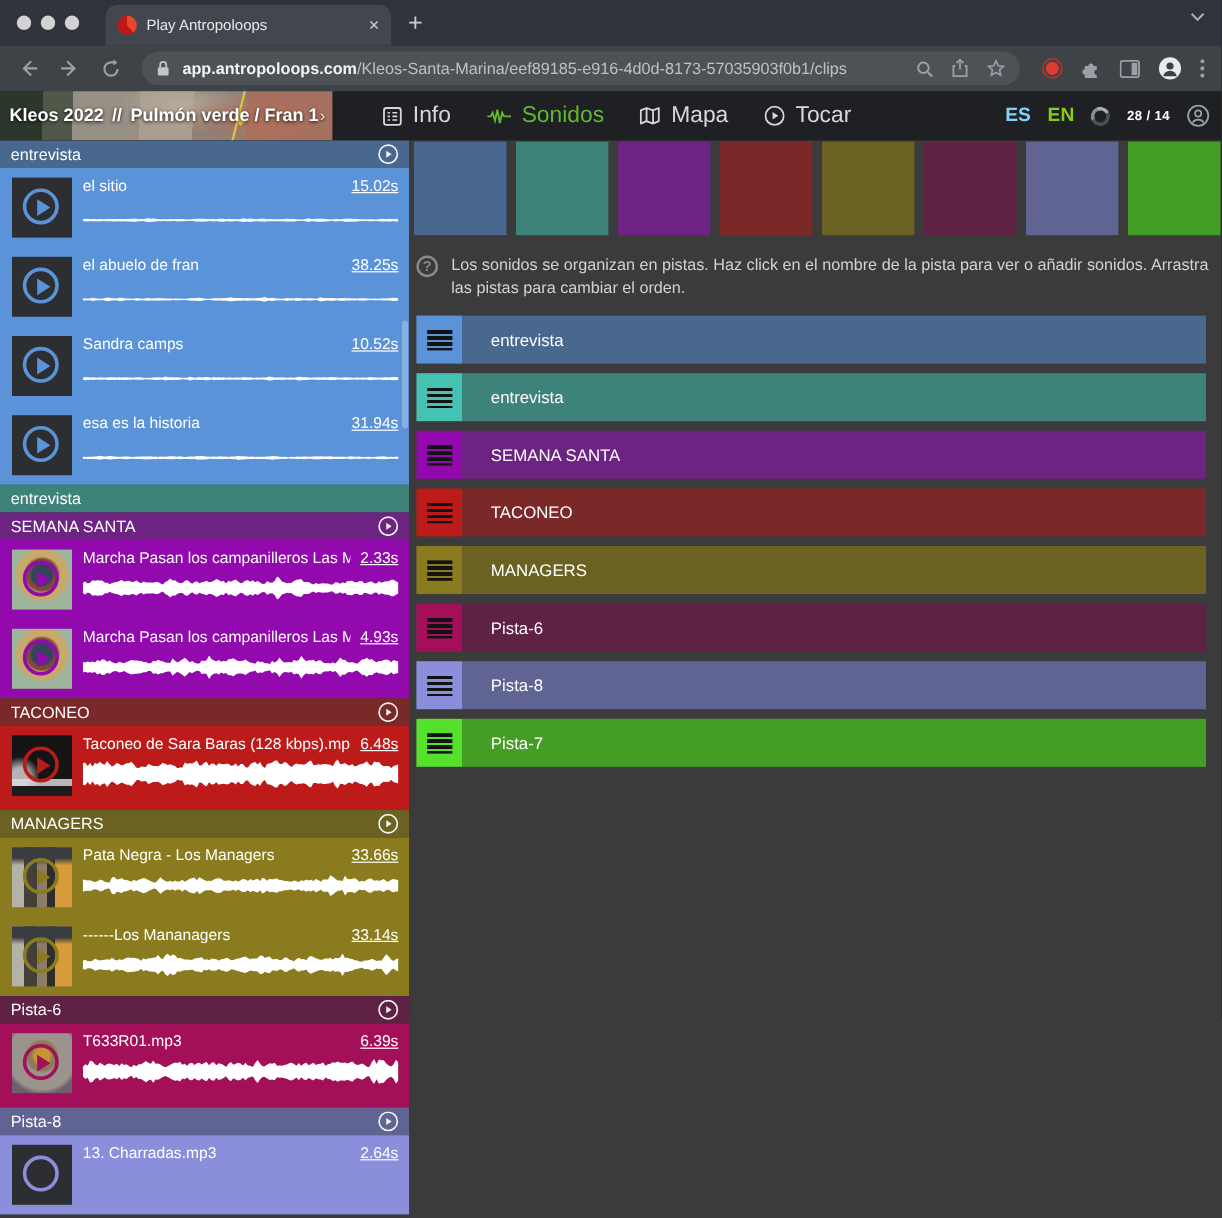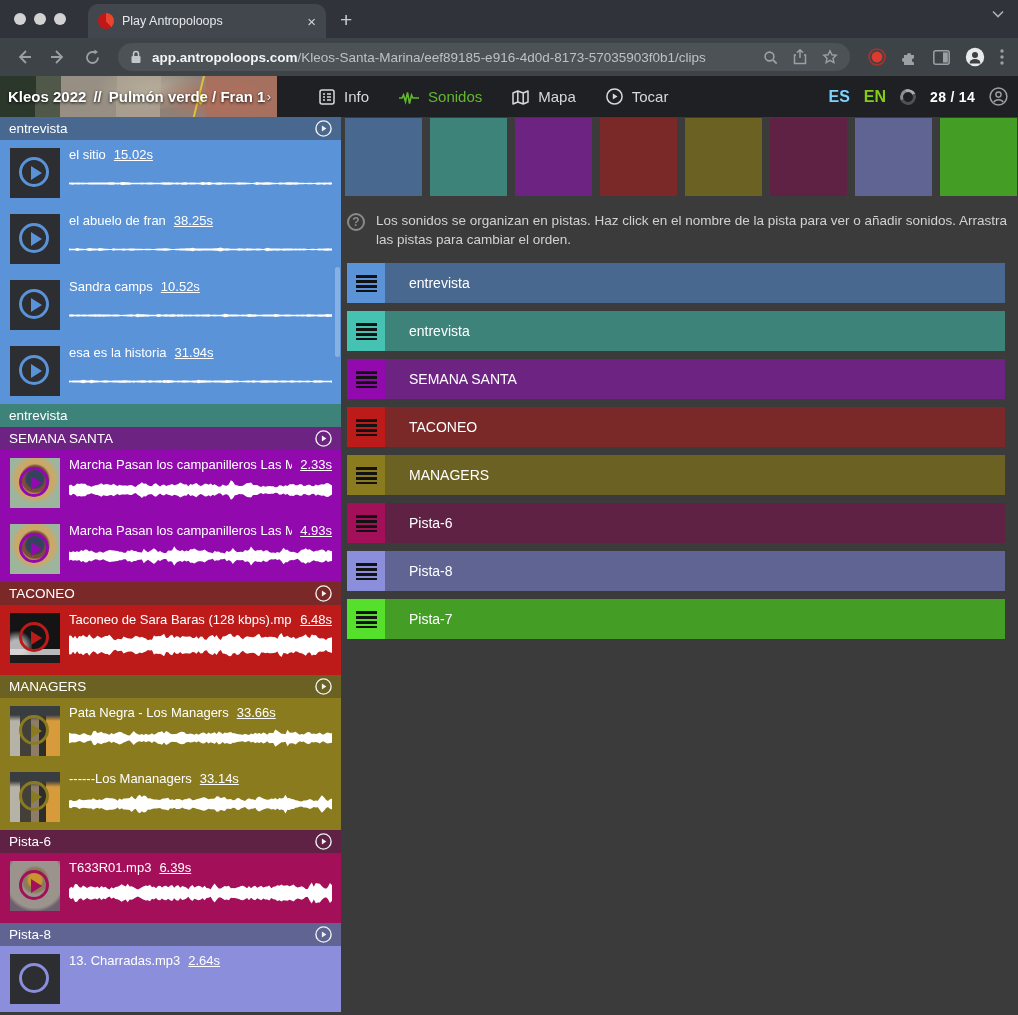--- a/index.html
+++ b/index.html
@@ -38,28 +38,28 @@
              radial-gradient(ellipse 70px 28px at 55% 30%, #b5ab99 0%, rgba(0,0,0,0) 80%),
              linear-gradient(92deg, #2c372b 0 13%, #50584a 13% 22%, #978f83 22% 42%, #a89d8e 42% 58%, #8d8178 58% 74%, #a5705f 74% 100%); }
   .crumb .poly { position:absolute; left:198px; top:-6px; width:118px; height:52px;
                  border:2px solid rgba(235,205,50,.85); transform:skewX(-14deg); }
   .crumb .pin { position:absolute; left:196px; top:18px; width:9px; height:9px; border-radius:50% 50% 50% 0;
                 transform:rotate(-45deg); background:#efc536; }
   .crumb-text { position:absolute; left:8px; top:0; height:41px; display:flex; align-items:center; gap:7px;
                 color:#fff; font-size:15px; font-weight:600; text-shadow:0 1px 3px rgba(0,0,0,.9); white-space:nowrap; }
   .crumb-chev { position:absolute; right:6px; top:13px; color:#eee; font-size:13px; text-shadow:0 1px 2px #000; }
   .appnav { display:flex; align-items:center; gap:30px; margin-left:42px; }
-  .appnav .item { display:flex; align-items:flex-end; gap:9px; color:#d6d8d9; font-size:15px; }
+  .appnav .item { display:flex; align-items:center; gap:9px; color:#d6d8d9; font-size:19px; }
   .appnav .item.active { color:#63b72f; }
   .hdr-right { margin-left:auto; display:flex; align-items:center; gap:14px; padding-right:10px; }
   .lang-es { color:#7dd3fc; font-size:16px; font-weight:600; }
   .lang-en { color:#84cc16; font-size:16px; font-weight:600; }
   .loader { width:16px; height:16px; border-radius:50%; border:3px solid #4e5154; border-top-color:#a9adb1;
             border-left-color:#8b8f93; transform:rotate(20deg); }
-  .counter { color:#fff; font-size:14px; font-weight:700; letter-spacing:.3px; }
+  .counter { color:#fff; font-size:11px; font-weight:700; letter-spacing:.3px; }
 
   
   .content { display:flex; height:897px; }
   .sidebar { width:341px; flex:none; position:relative; overflow:hidden; background:#3b3b3b; }
   .mainarea { flex:1; margin-left:4px; overflow:hidden; }
 
   
   .s-head { height:23px; background:var(--muted); color:#fff; font-size:13.5px;
             display:flex; align-items:center; justify-content:space-between; padding:0 9px; }
   .playbtn { width:17px; height:17px; flex:none; color:#f2f2f2; }
@@ -73,21 +73,21 @@
                 border-left:11px solid var(--bright); border-top:7px solid transparent; border-bottom:7px solid transparent; }
   .thumb.virgin { background:radial-gradient(circle at 50% 42%, #34425e 0 22%, #7e4a3a 28% 34%, #c9a96a 40% 52%, #9db49d 62% 100%); }
   .thumb.smoke  { background:linear-gradient(to bottom, #141414 0 72%, #b9b9b9 72% 84%, #1c1c1c 84% 100%),#141414;
                   }
   .thumb.smoke::before { content:""; position:absolute; left:0; bottom:8px; width:22px; height:26px;
                   background:radial-gradient(circle at 30% 70%, rgba(220,220,220,.8) 0 30%, rgba(0,0,0,0) 70%); }
   .thumb.band   { background:linear-gradient(to bottom, #3a3d3f 0 18%, rgba(0,0,0,0) 30%),
                   linear-gradient(90deg, #b7b2a6 0 20%, #43403a 20% 42%, #8d7d68 42% 58%, #2f2d2a 58% 72%, #d79b3c 72% 100%); }
   .thumb.arch   { background:radial-gradient(circle at 50% 38%, #c9952e 0 16%, #8a7b5e 22% 30%, #9b948c 36% 70%, #6f5f6e 80% 100%); }
   .clip-main { flex:1; min-width:0; padding:7px 9px 0 9px; display:flex; flex-direction:column; }
-  .clip-top { display:flex; justify-content:flex-start; gap:8px; color:#fff; font-size:13px; }
+  .clip-top { display:flex; justify-content:space-between; gap:8px; color:#fff; font-size:13px; }
   .clip-name { white-space:nowrap; overflow:hidden; }
   .clip-dur { flex:none;text-decoration:underline; }
   svg.wave { width:100%; height:30px; margin-top:3px; display:block; }
   .clip.thin svg.wave { height:15px; margin-top:14px; }
   .empty-msg { background:var(--bright); color:#26756c; font-size:13.5px; padding:8px 10px 9px 10px; }
   .s-scrollthumb { position:absolute; right:1px; top:150px; width:5px; height:90px;
                    background:rgba(255,255,255,.28); border-radius:3px; }
 
   
   .swatches { display:flex; gap:8px; padding-top:1px; }

